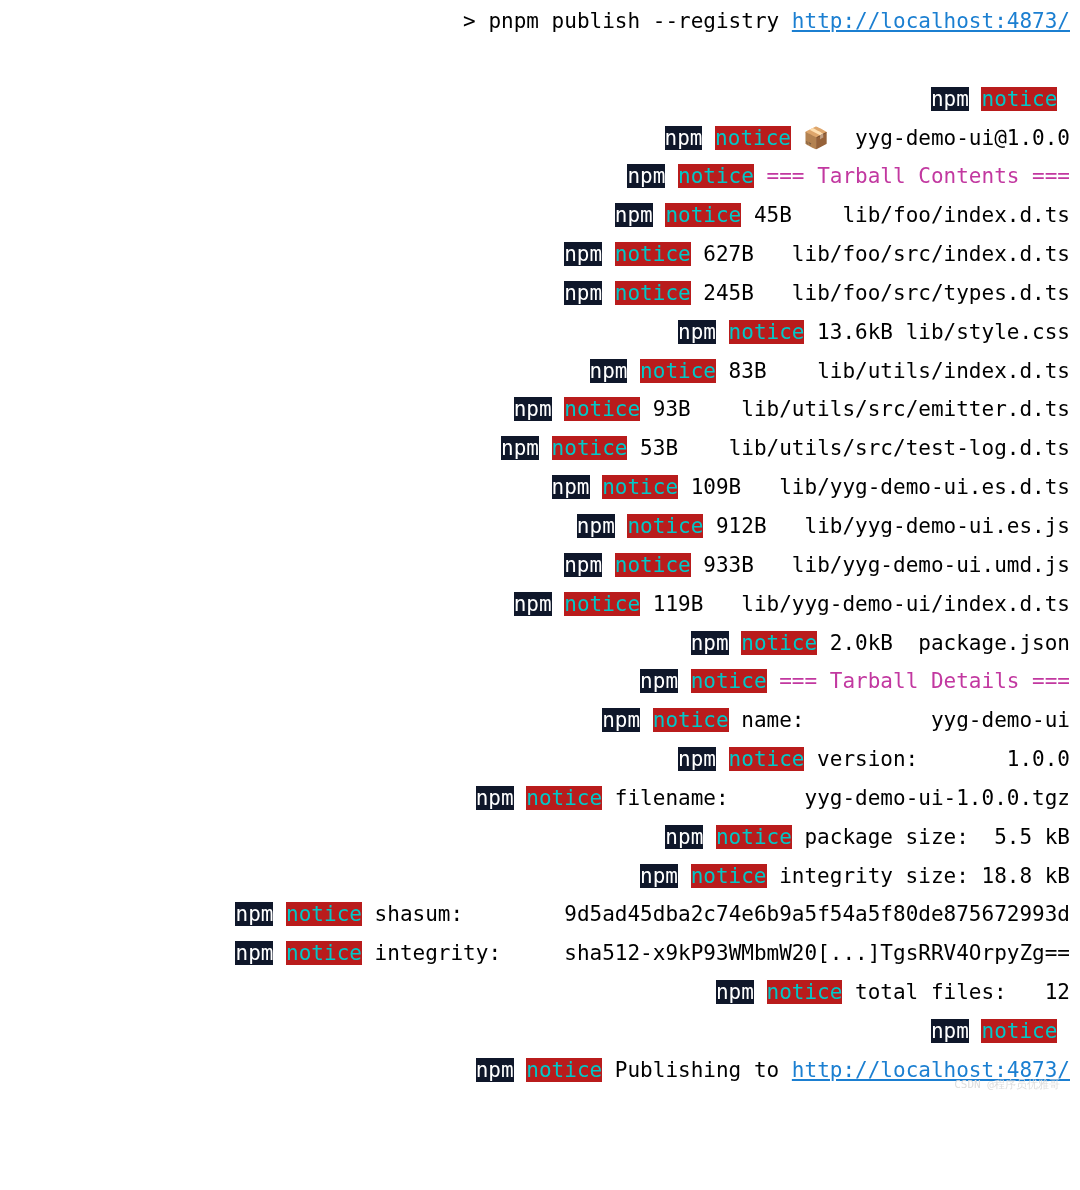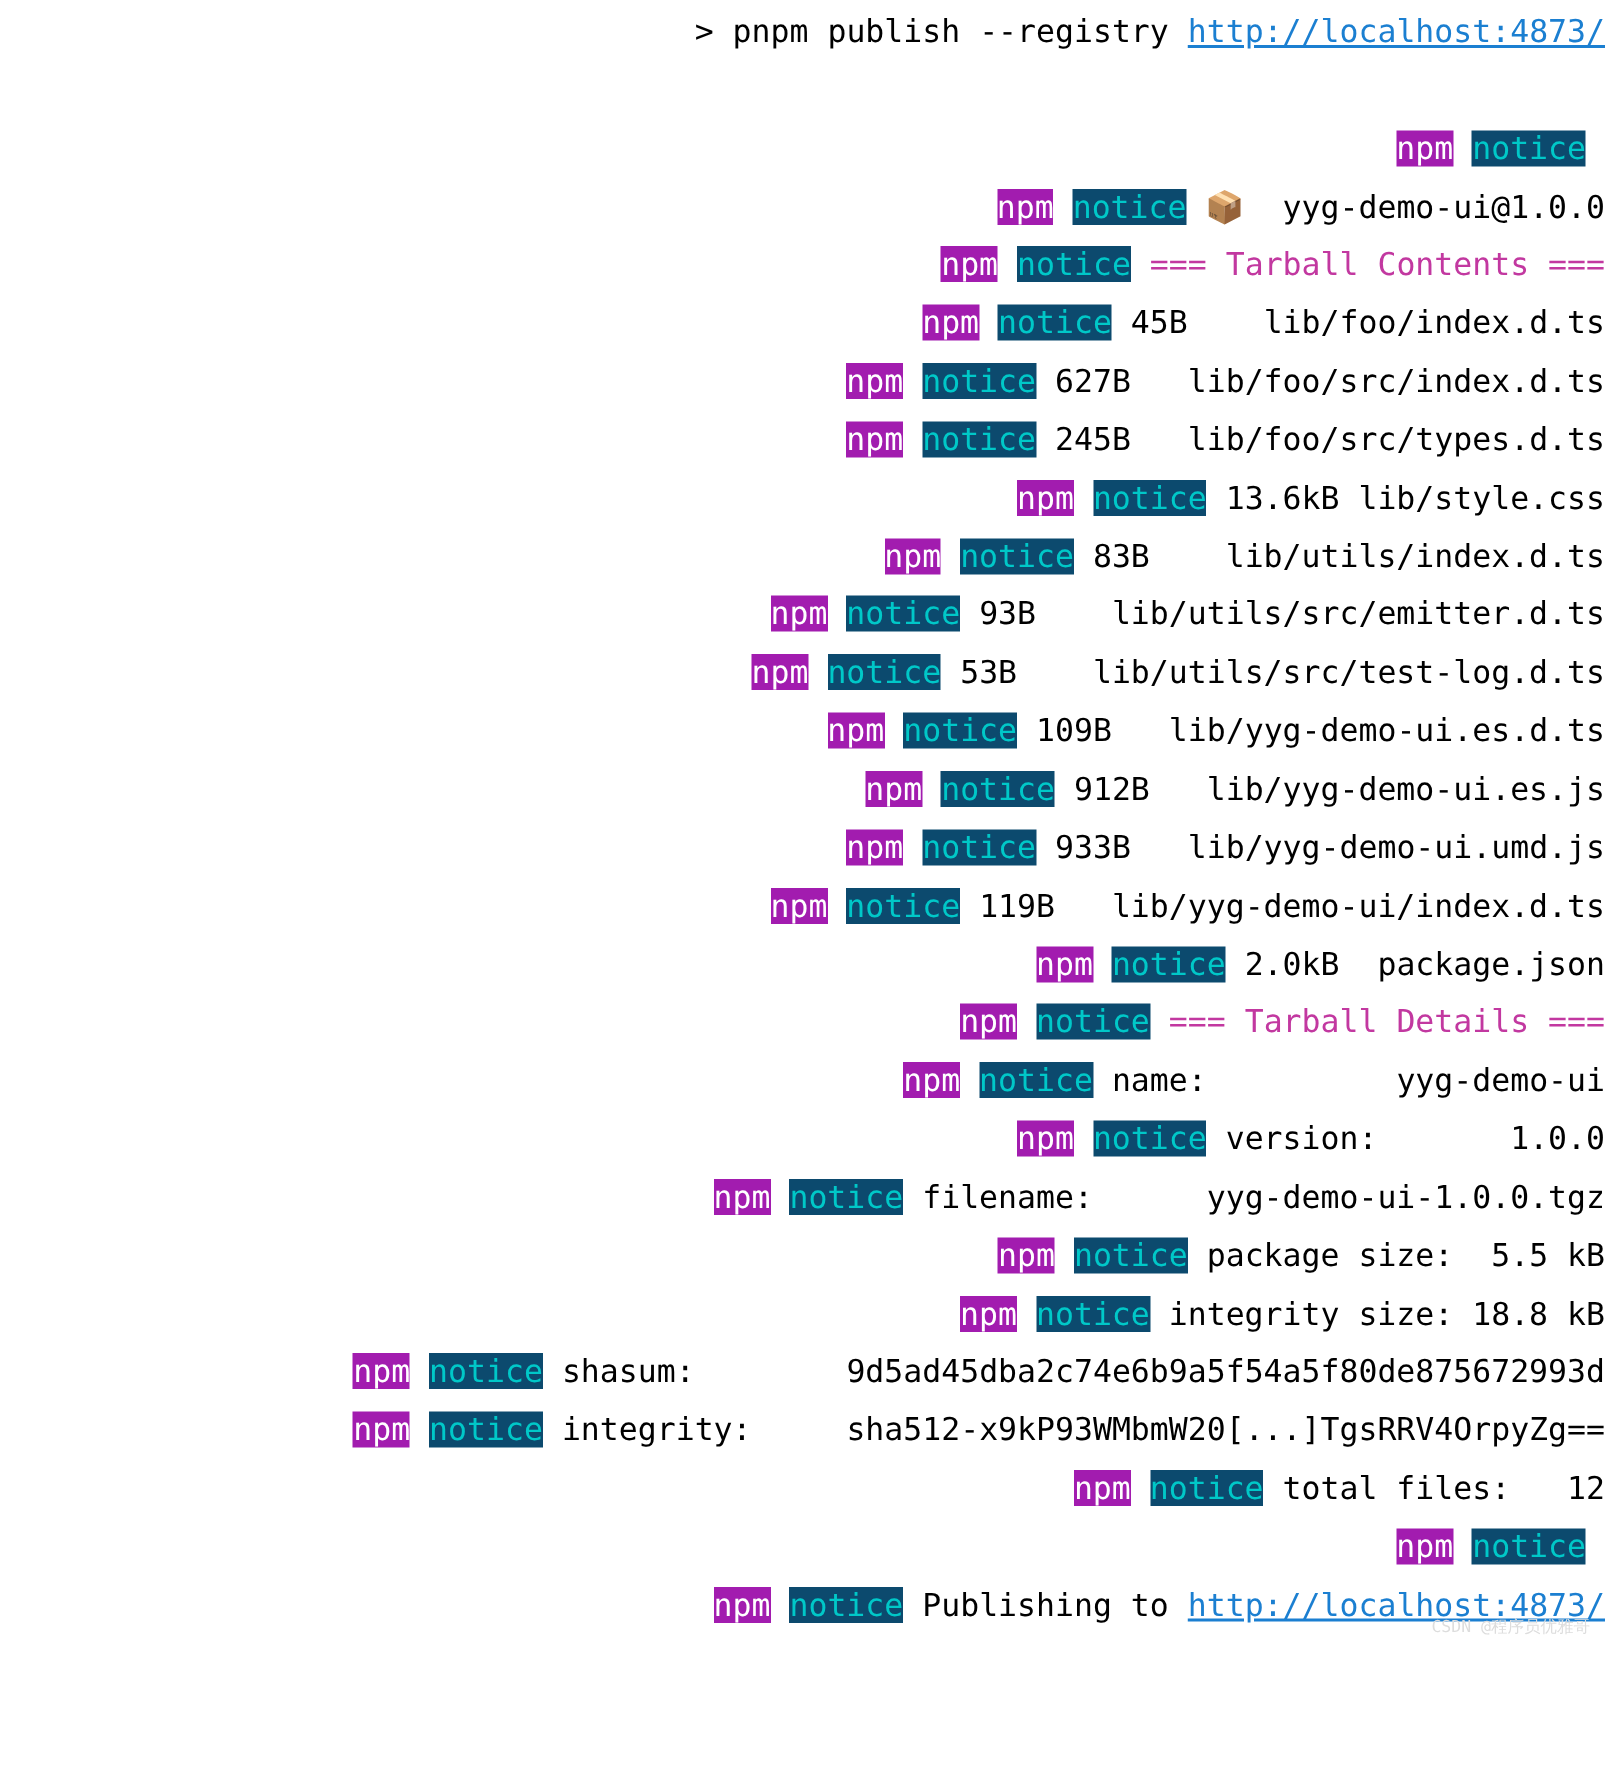--- a/index.html
+++ b/index.html
@@ -14,26 +14,26 @@
       color: #000000;
       padding: 2px 10px;
       width: 1080px;
       line-height: 1.85;
     }
     .line {
       white-space: pre;
       text-align: right;
     }
     .npm-tag {
-      background: #a21caf;
+      background: #0f172a;
       color: #ffffff;
       display: inline;
     }
     .notice-tag {
-      background: #0c4a6e;
+      background: #b91c1c;
       color: #00c8c8;
       display: inline;
     }
     .link {
       color: #1b7fd1;
       text-decoration: underline;
     }
     .magenta {
       color: #c238a0;
     }

